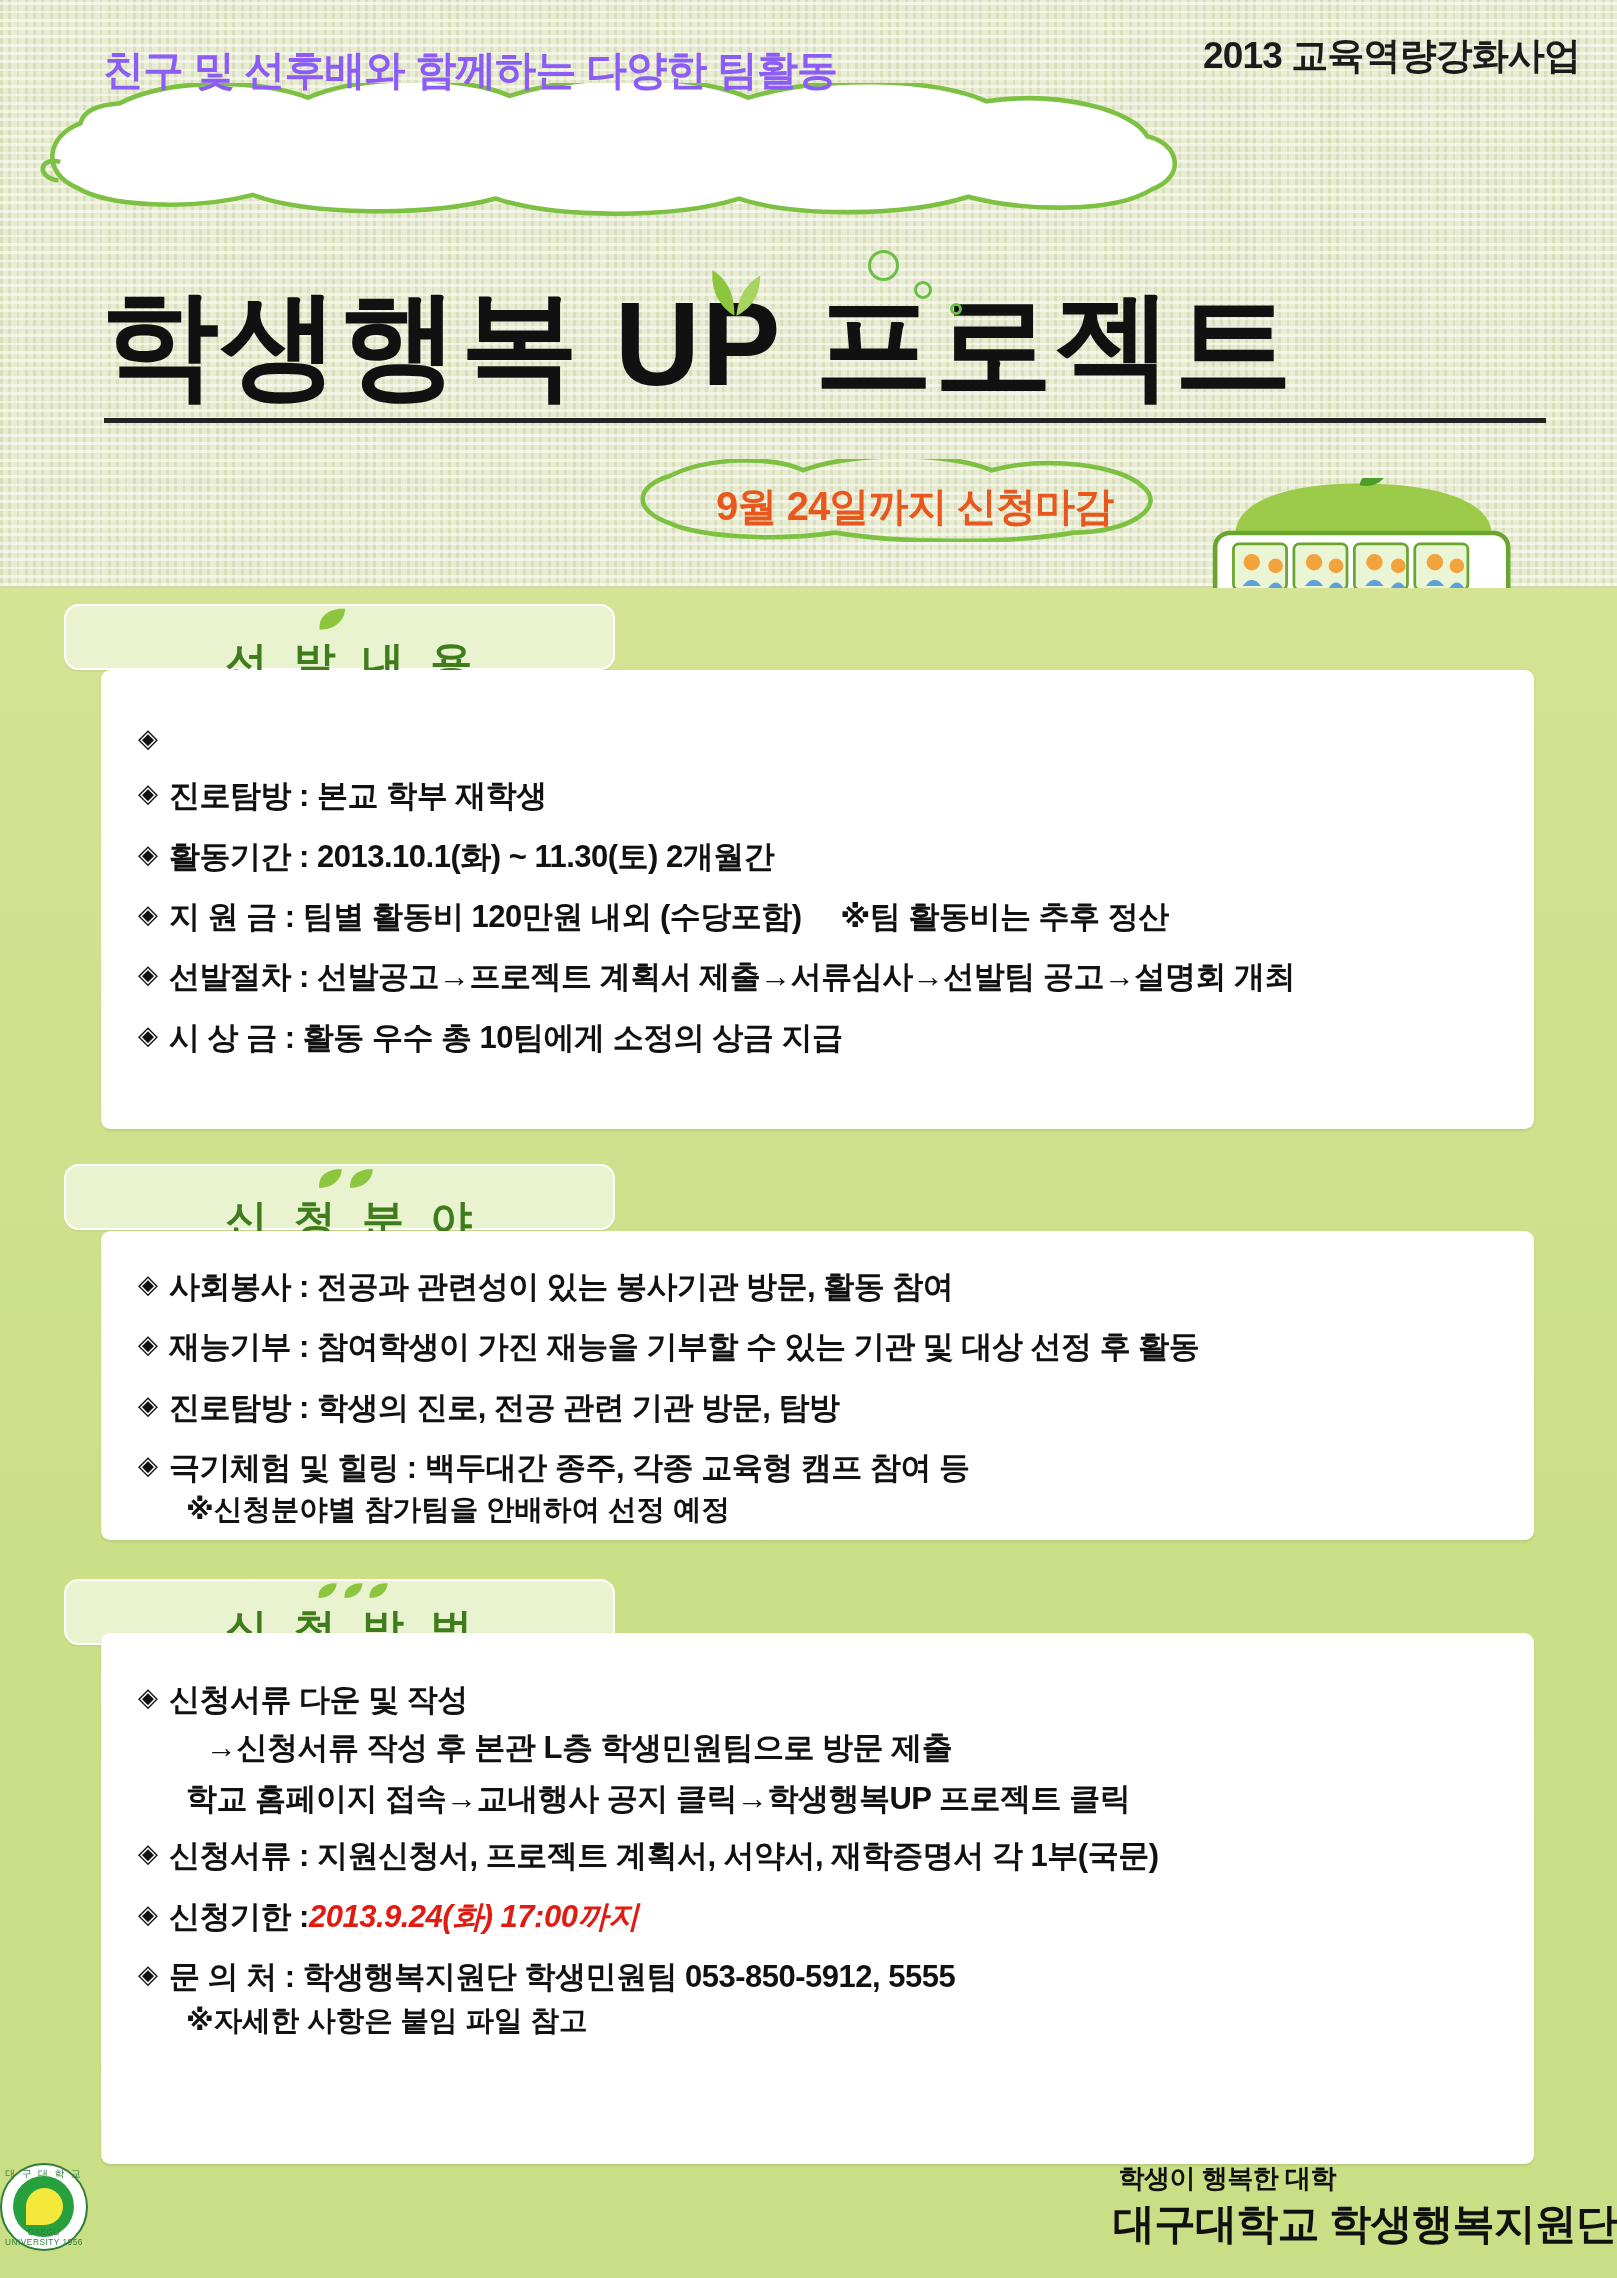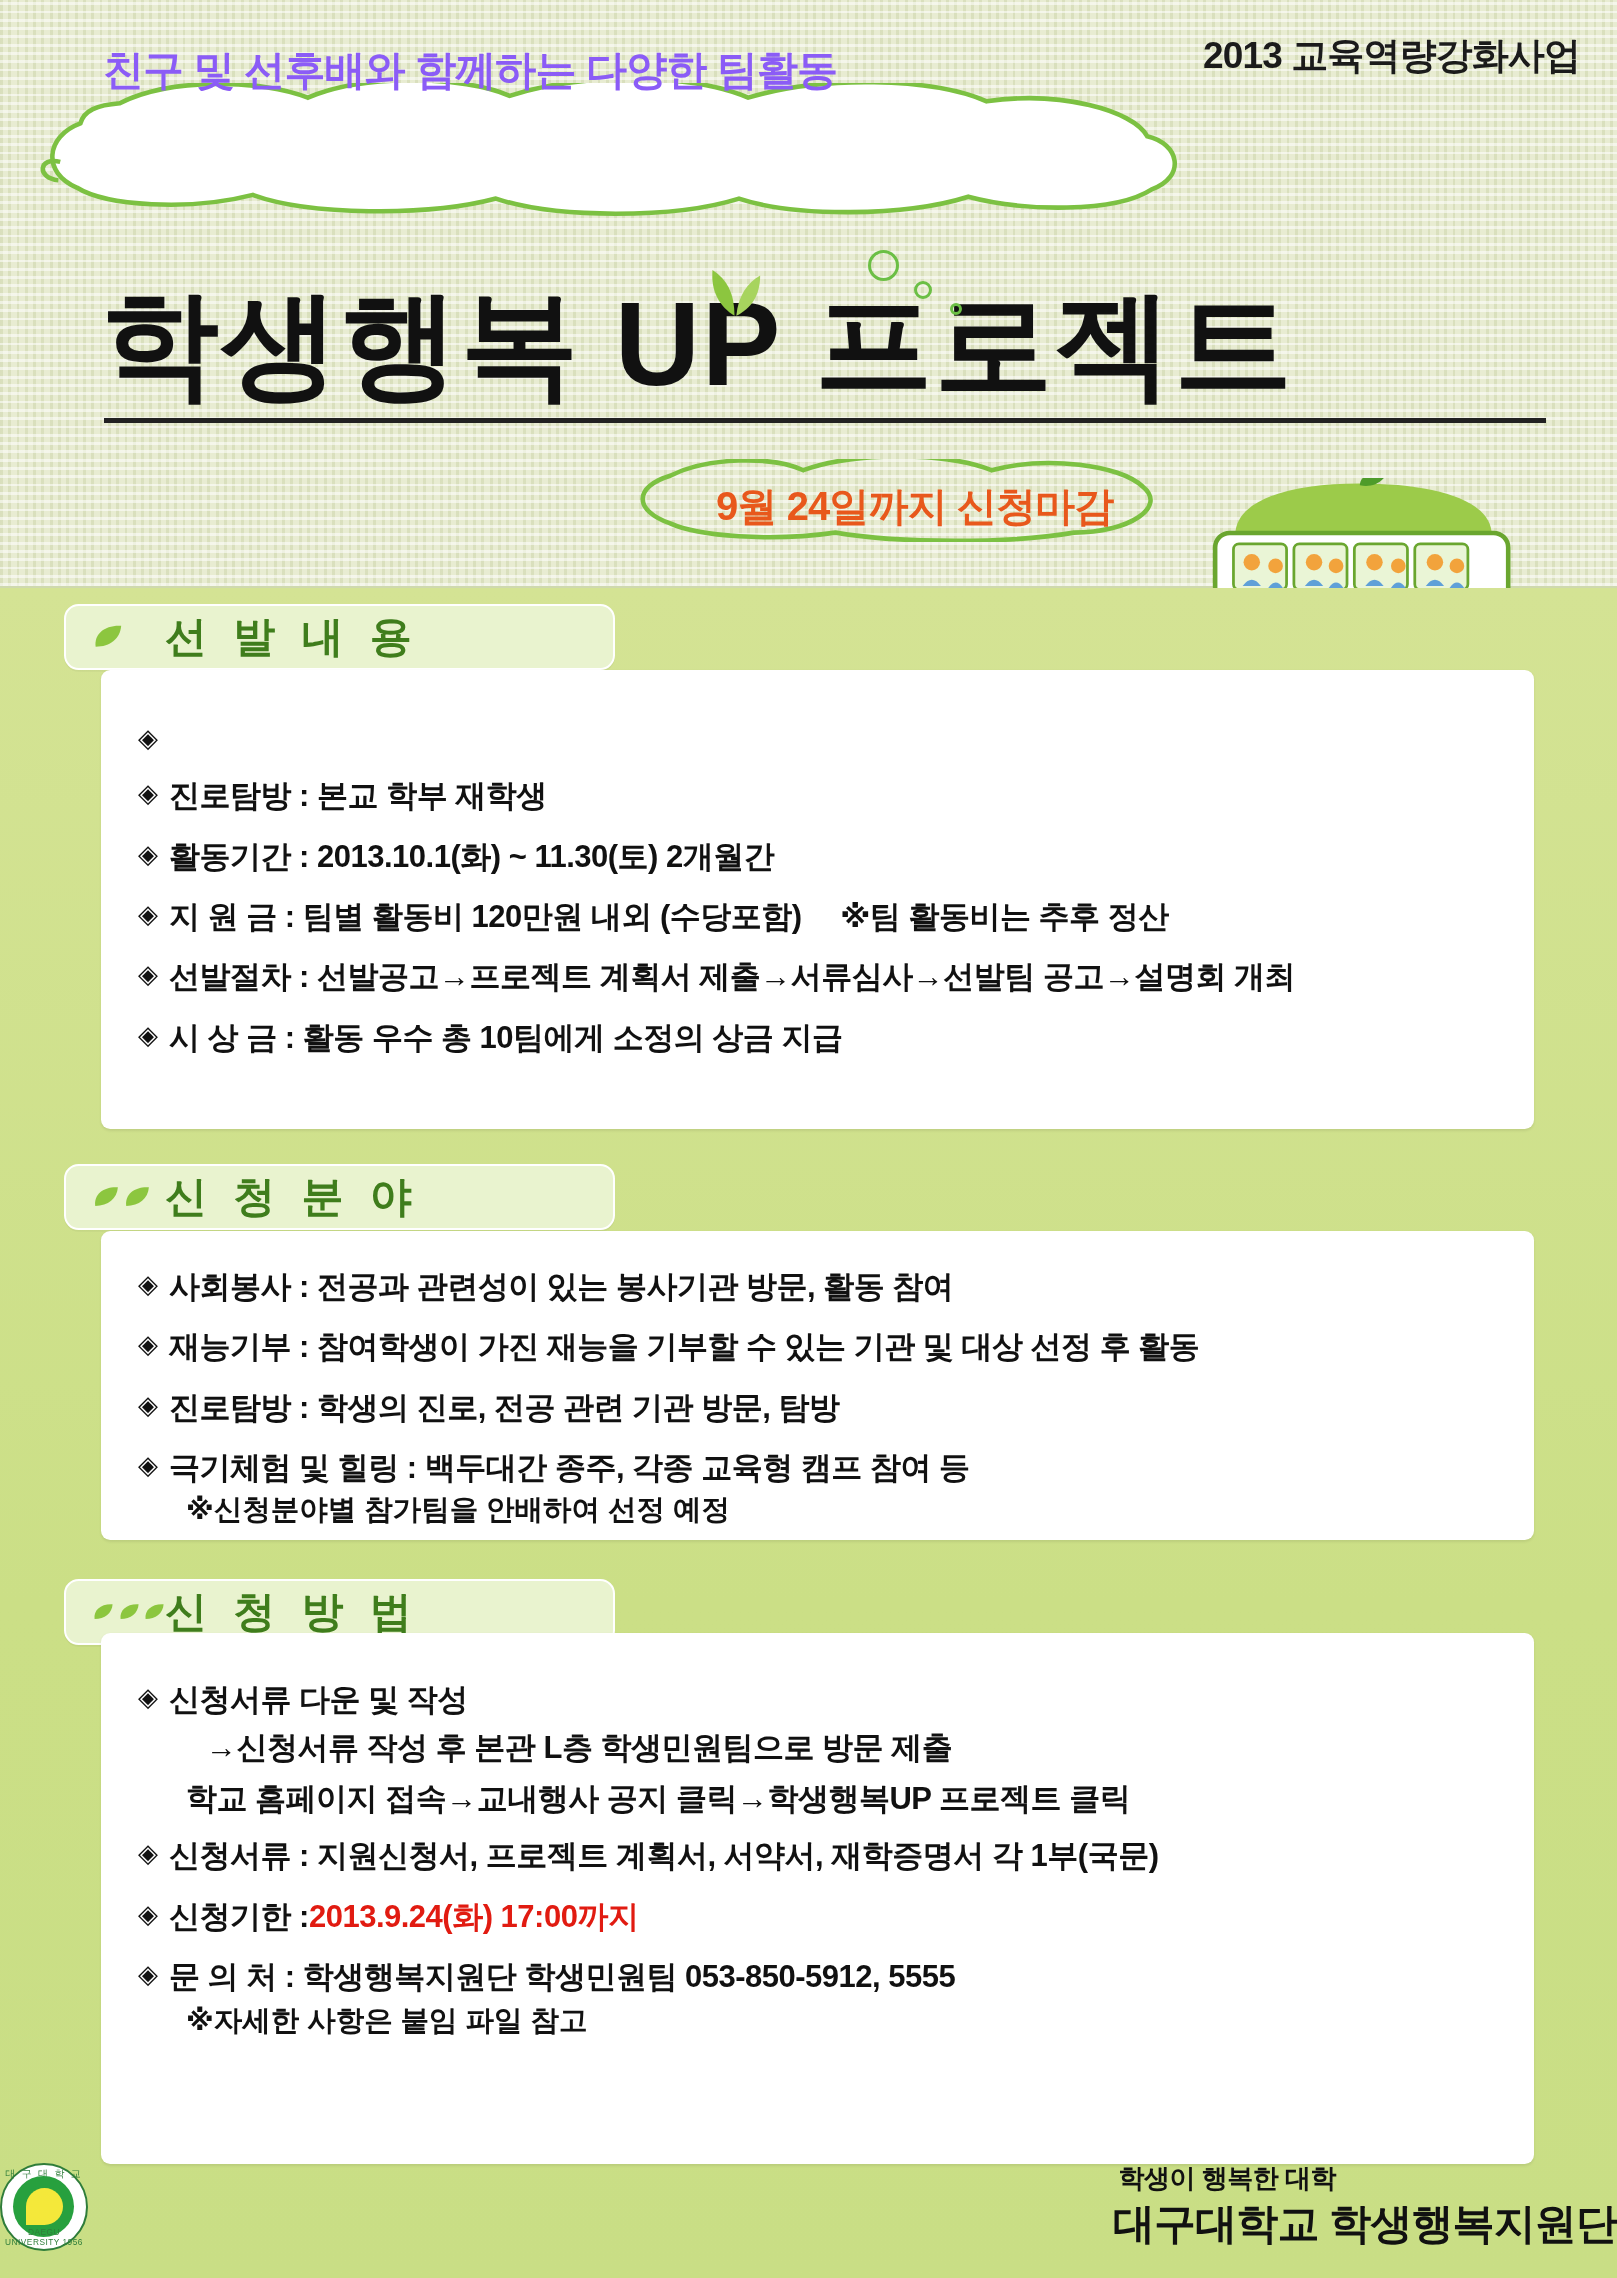--- a/index.html
+++ b/index.html
@@ -142,20 +142,21 @@
     position: absolute;
     height: 66px;
     background: #e9f3cf;
     border: 2.8px solid #ffffff;
     border-radius: 13px 13px 0 0 / 13px 13px 0 0;
     border-radius: 14.7px;
     box-shadow: 0 1.8px 0 rgba(0,0,0,0.04);
     display: flex;
     align-items: center;
     padding-left: 26px;
+    flex-direction: column;
   }
   .tab .leafgrp { width: 73px; display:flex; align-items:center; gap:3.7px; }
   .tab .tab-label {
     font-size: 42px;
     font-weight: bold;
     color: #3f7d1c;
     letter-spacing: 7.3px;
     white-space: nowrap;
   }
 
@@ -193,21 +194,21 @@
   }
   .cont {
     font-size: 31px;
     font-weight: bold;
     color: #111;
     margin: -3.7px 0 13px 48px;
     white-space: nowrap;
     letter-spacing: -0.5px;
   }
   .cont.ind { margin-left: 68px; }
-  .red { color: #e11b11; }
+  .red { color: #e11b11; font-style: italic; }
 
   
   .footer {
     position: absolute;
     left: 0; bottom: 26px;
     width: 1617px;
     display: flex;
     justify-content: space-between;
     align-items: center;
     gap: 16.5px;

